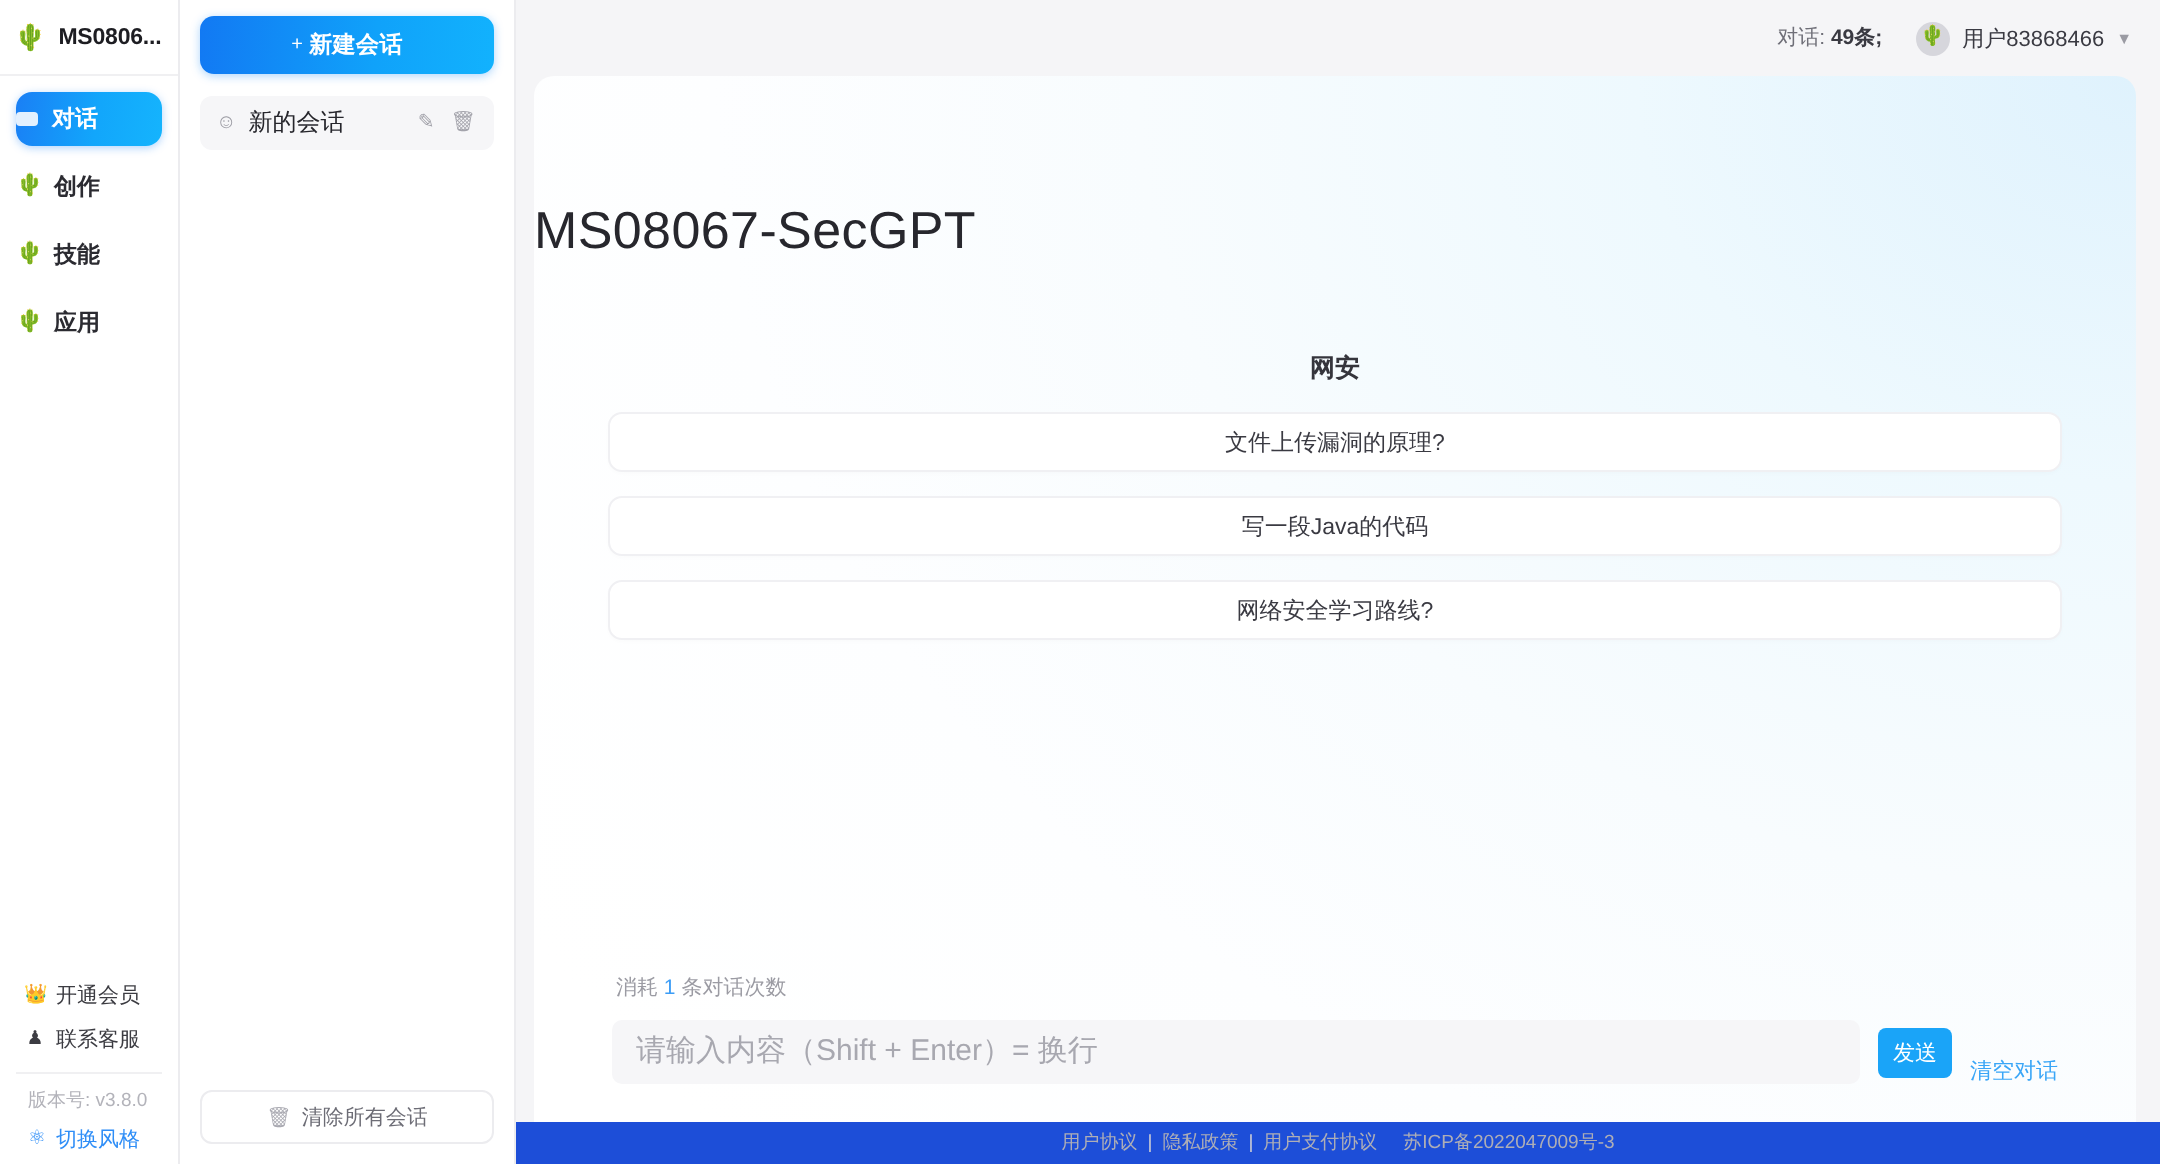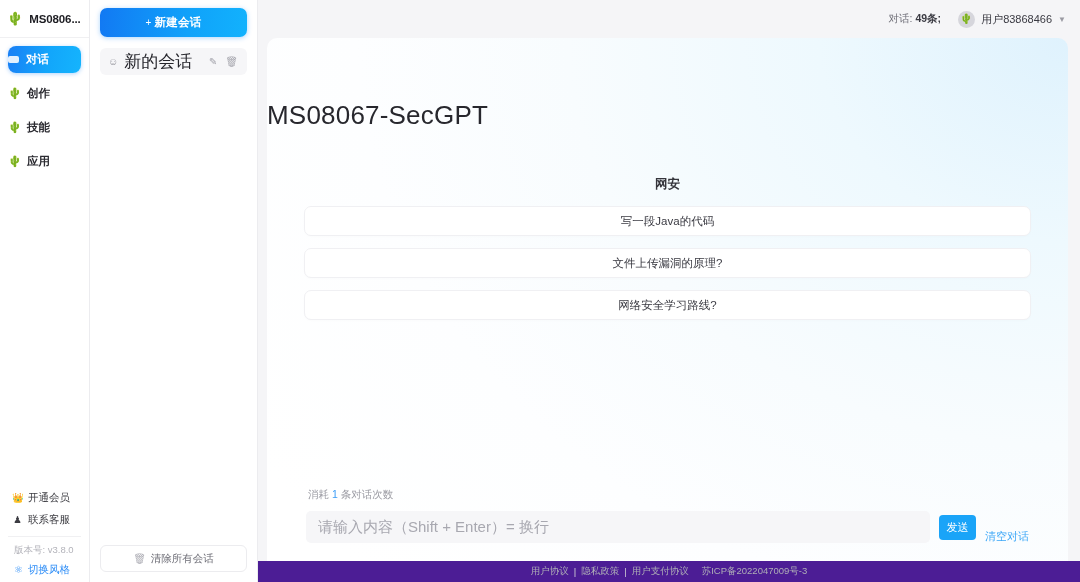--- a/index.html
+++ b/index.html
@@ -126,21 +126,21 @@
     height: 27px;
     background: #f6f6f8;
     border-radius: 6px;
     display: flex; align-items: center;
     padding: 0 9px 0 8px;
     cursor: pointer;
     gap: 6px;
   }
   .conv-item .bubble-ic { color: #9b9ba3; font-size: 10px; line-height: 1; }
   .conv-item .conv-title {
-    font-size: 17px; color: #26262c;
+    font-size: 12px; color: #26262c;
     flex: 1;
     overflow: hidden; white-space: nowrap;
   }
   .conv-acts { display: flex; gap: 8px; align-items: center; }
   .conv-acts .act { color: #a3a3ab; font-size: 10px; line-height: 1; cursor: pointer; }
 
   .clearall-btn {
     margin-top: auto;
     height: 27px;
     border: 1px solid #ececef;
@@ -248,21 +248,21 @@
     font-size: 11px; color: #3aa6f7;
     cursor: pointer;
     margin-top: 18px;
     white-space: nowrap;
   }
 
   .footer {
     height: 21px; flex: 0 0 21px;
     display: flex; align-items: center; justify-content: center;
     font-size: 9.5px; color: #aeaeb6;
-    background: #4c1d95;
+    background: #1d4ed8;
     gap: 5px;
   }
   .footer a { color: #aeaeb6; text-decoration: none; cursor: pointer; }
   .footer .sep { color: #cfcfd5; }
   .footer .icp { margin-left: 8px; }
 </style>
 </head>
 <body>
 
 <div id="app">
@@ -349,22 +349,22 @@
     </header>
 
     <main class="panel">
 
       <div class="hero">
         <h1 class="hero-title">MS08067-SecGPT</h1>
       </div>
 
       <div class="suggest">
         <div class="suggest-head">网安</div>
+        <div class="sug-card">文件上传漏洞的原理?</div>
         <div class="sug-card">写一段Java的代码</div>
-        <div class="sug-card">文件上传漏洞的原理?</div>
         <div class="sug-card">网络安全学习路线?</div>
       </div>
 
       <div class="composer">
         <div class="quota">
           <span>消耗</span>
           <span class="num">1</span>
           <span>条对话次数</span>
         </div>
         <div class="composer-row">

